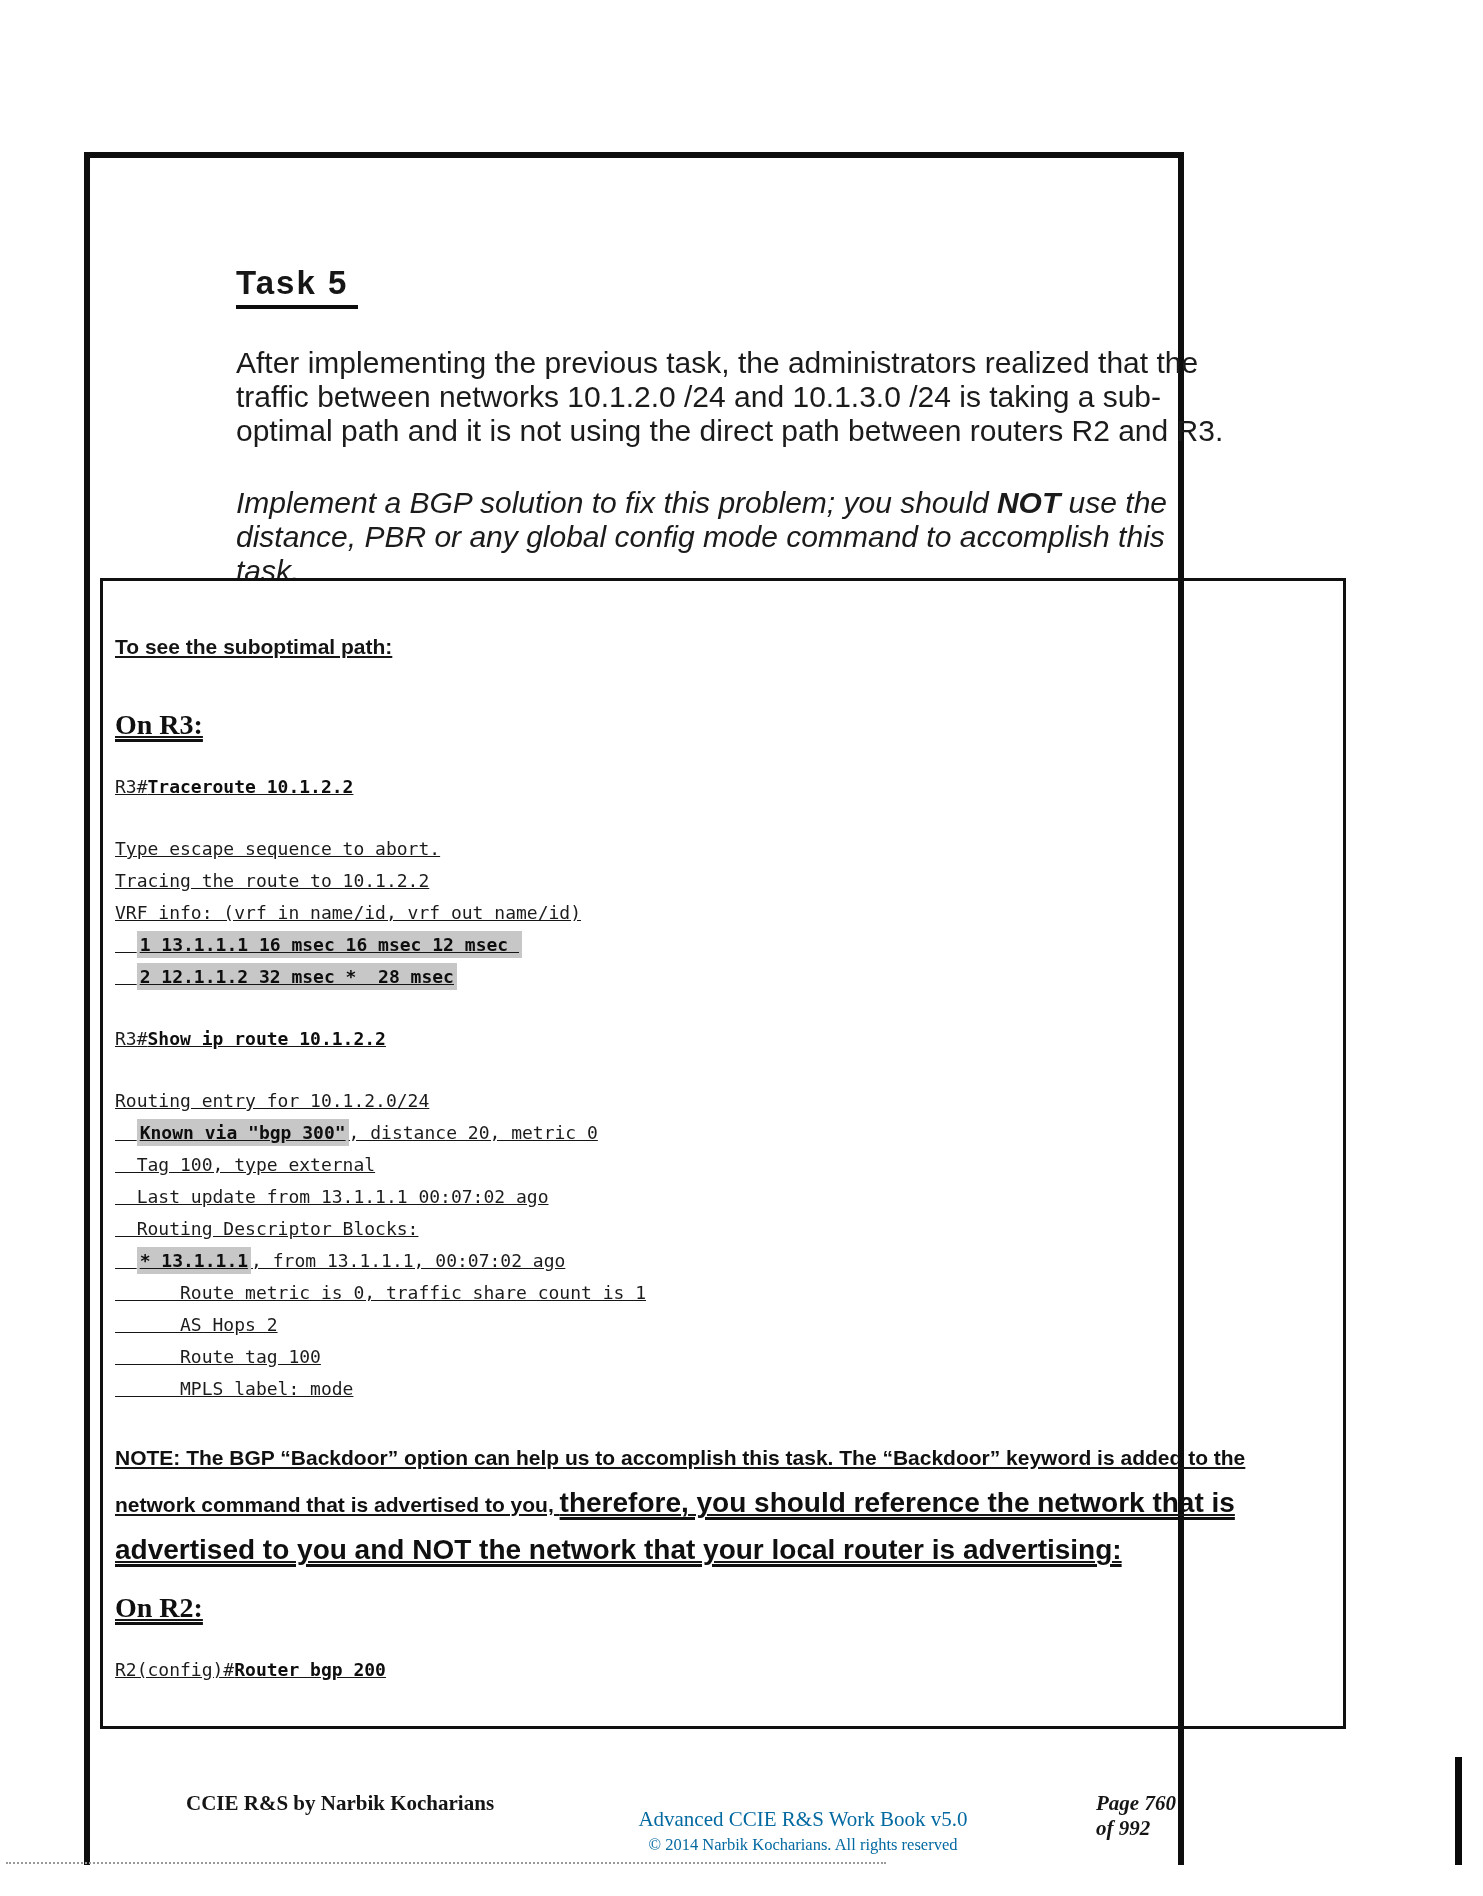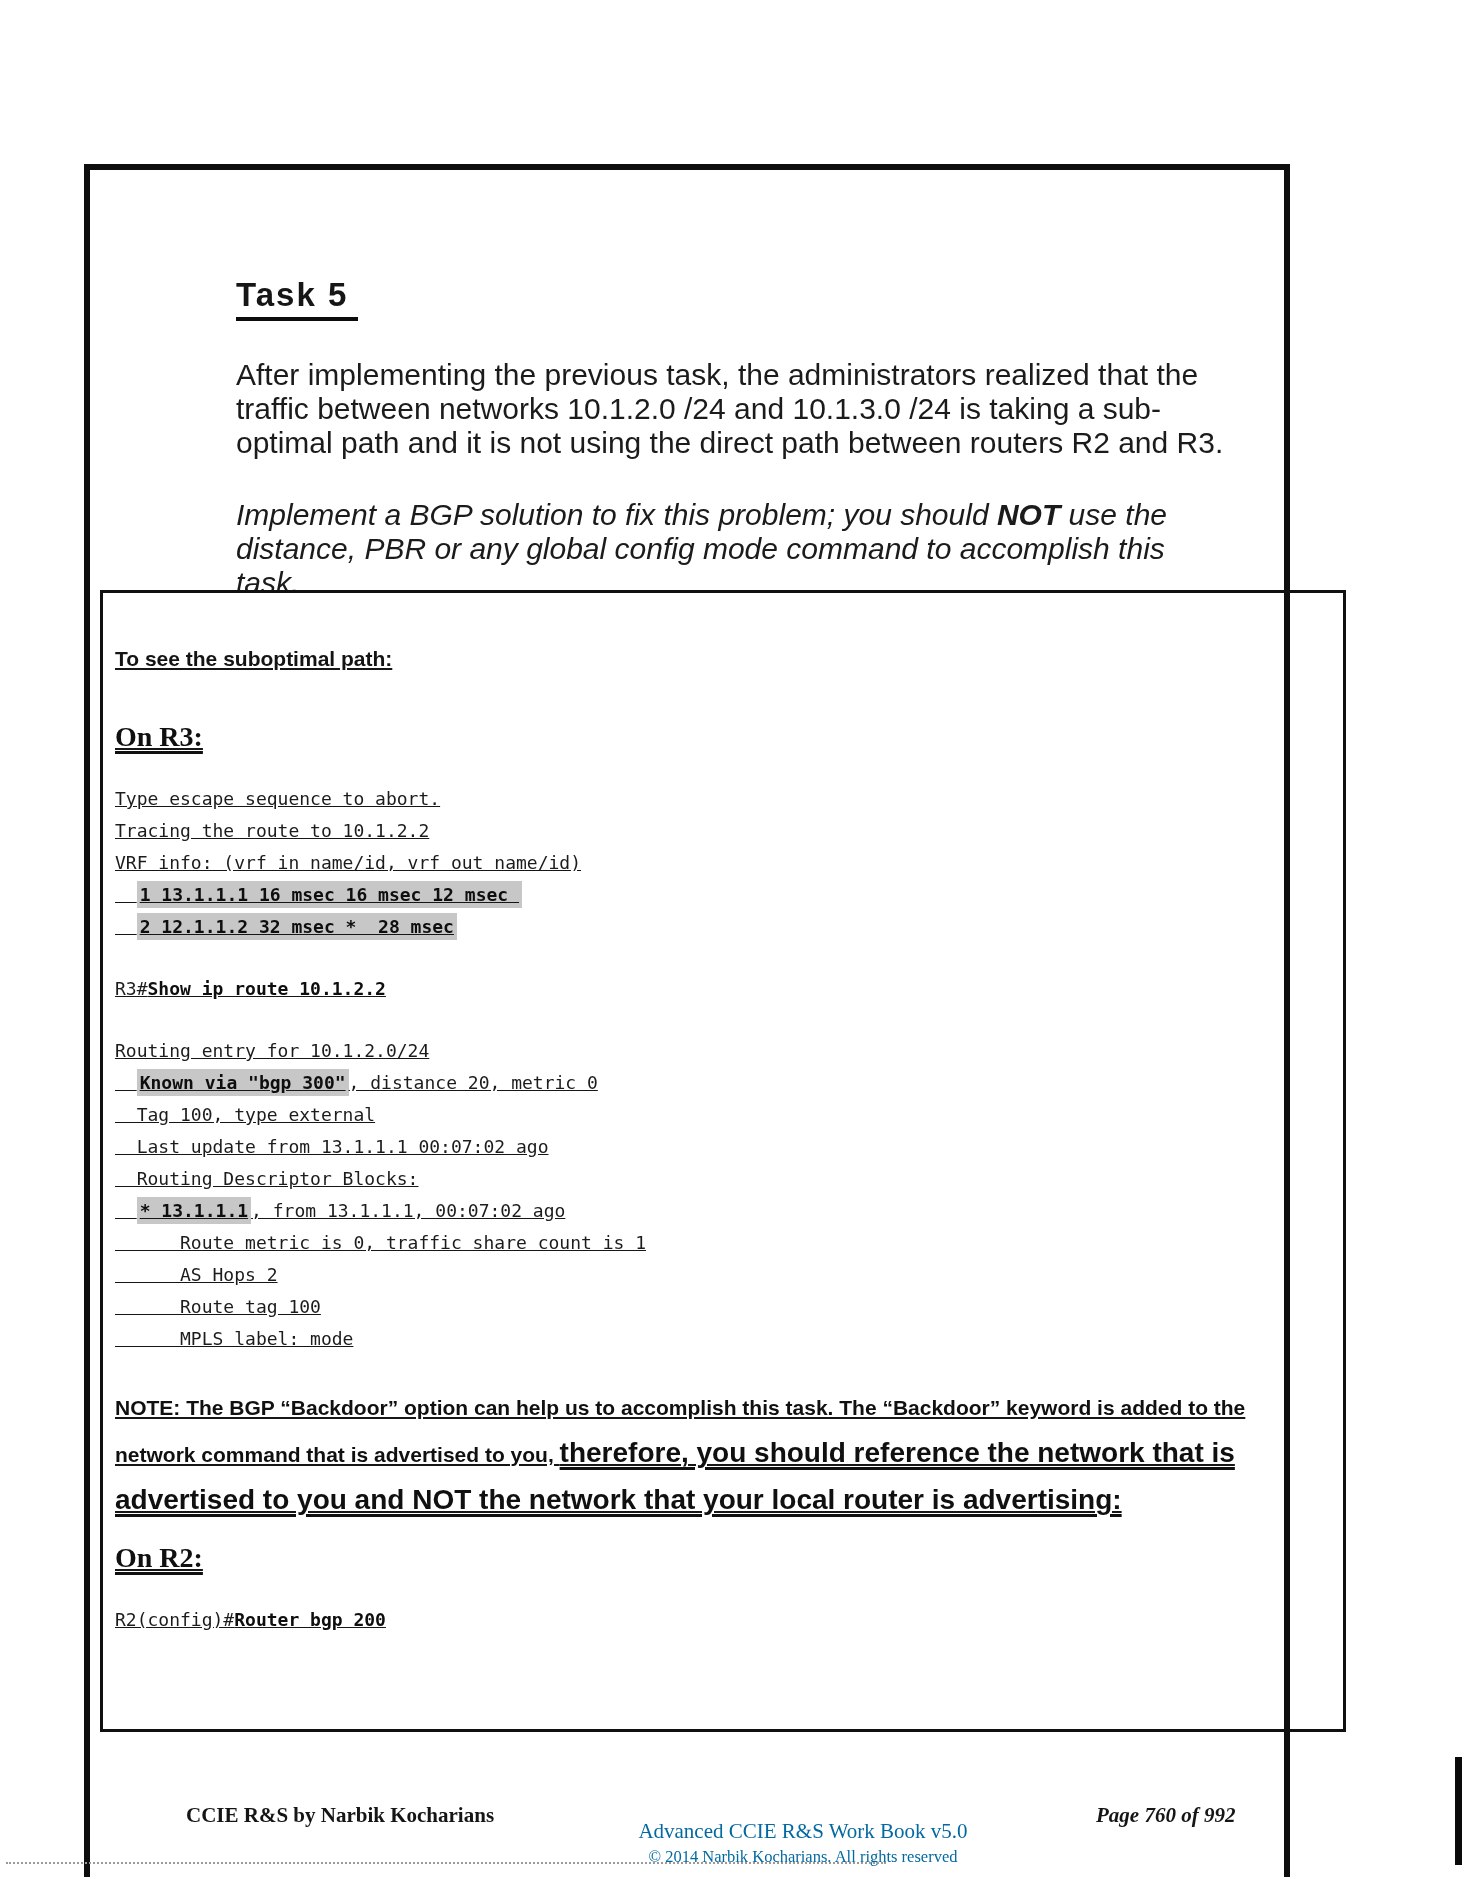--- a/index.html
+++ b/index.html
@@ -10,22 +10,22 @@
   html,body{margin:0;padding:0;background:#ffffff;}
   .page{
     position:relative;
     width:1483px;height:1896px;
     background:#ffffff;
     color:var(--ink);
     font-family:"Liberation Sans",sans-serif;
     overflow:hidden;
   }
   .frame{
-    position:absolute;left:84px;top:164px;
-    width:1206px;height:1713px;
+    position:absolute;left:84px;top:152px;
+    width:1100px;height:1713px;
     border:6px solid var(--border);
     border-bottom:none;
     box-sizing:border-box;
   }
   .title{
     position:absolute;left:146px;top:106px;
     font-size:33px;font-weight:bold;letter-spacing:2px;
     border-bottom:4px solid #0c0c0c;
     padding:0 10px 3px 0;
     display:inline-block;
@@ -104,20 +104,21 @@
 <body>
 
 <div class="page">
   <div class="frame">
     <div class="title">Task 5</div>
     <p class="para" id="para1">After implementing the previous task, the administrators realized that the traffic between networks 10.1.2.0 /24 and 10.1.3.0 /24 is taking a sub-optimal path and it is not using the direct path between routers R2 and R3.</p>
     <p class="para" id="para2"><span>Implement a BGP solution to fix this problem; you should </span><span class="b">NOT</span><span> use the distance, PBR or any global config mode command to accomplish this task.</span></p>
     <div class="cbox" id="cbox">
         <div class="box-label">To see the suboptimal path:</div>
         <div class="box-heading"><span class="hu">On R3:</span></div>
+        <pre class="console"><span>R3#</span><span class="b">Traceroute 10.1.2.2</span></pre>
         <pre class="console"><span>Type escape sequence to abort.</span>
 <span>Tracing the route to 10.1.2.2</span>
 <span>VRF info: (vrf in name/id, vrf out name/id)</span>
 <span>  </span><span class="b hl">1 13.1.1.1 16 msec 16 msec 12 msec </span>
 <span>  </span><span class="b hl">2 12.1.1.2 32 msec *  28 msec</span></pre>
         <pre class="console"><span>R3#</span><span class="b">Show ip route 10.1.2.2</span></pre>
         <pre class="console"><span>Routing entry for 10.1.2.0/24</span>
 <span>  </span><span class="b hl">Known via "bgp 300"</span><span>, distance 20, metric 0</span>
 <span>  Tag 100, type external</span>
 <span>  Last update from 13.1.1.1 00:07:02 ago</span>

